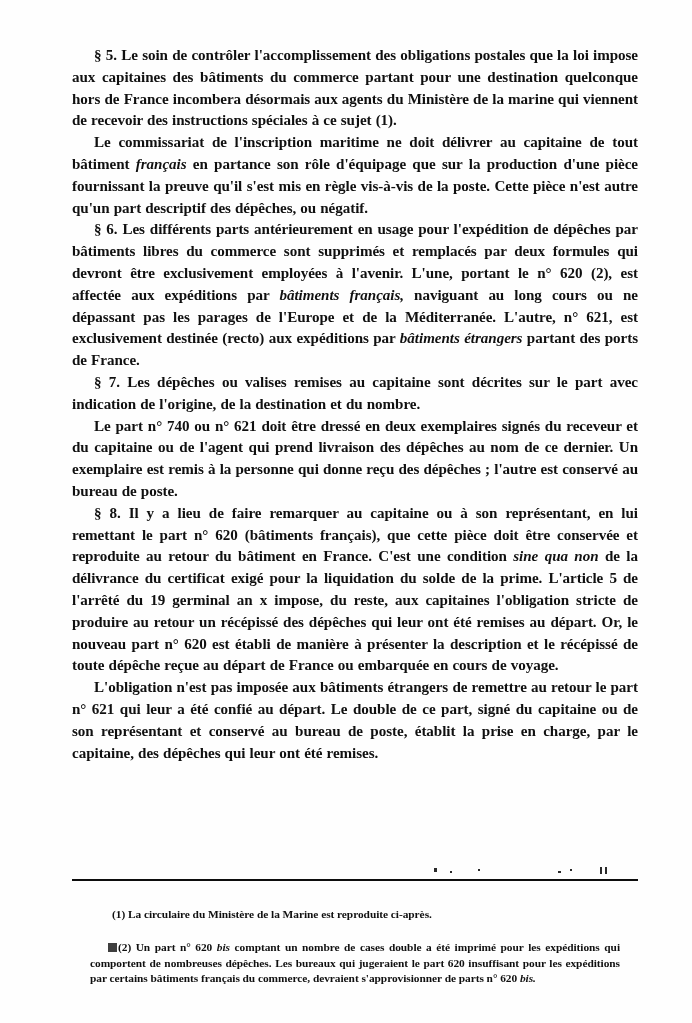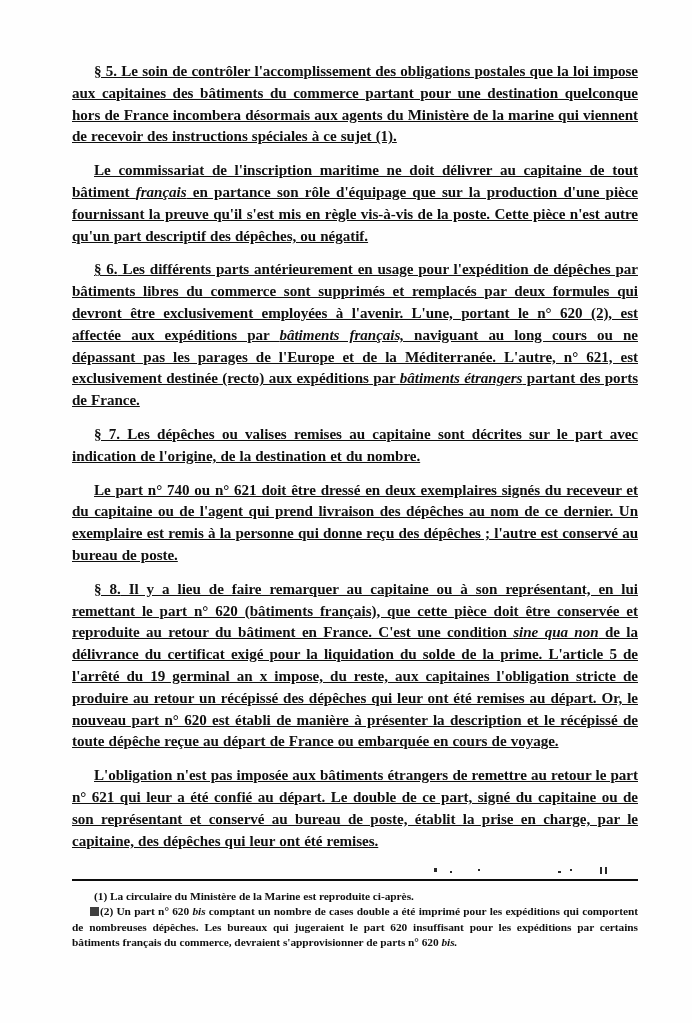--- a/index.html
+++ b/index.html
@@ -18,37 +18,36 @@
   .page {
     position: absolute;
     left: 0; top: 0;
     width: 692px;
     height: 1023px;
     background: #fefefe;
   }
   .textblock {
     position: absolute;
     left: 72px;
-    top: 50px;
+    top: 34px;
     width: 566px;
-    text-decoration: underline;
   }
   p.para {
     margin: 0 0 0 0;
     text-indent: 22px;
     text-align: justify;
     font-size: 15.1px;
     line-height: 21.8px;
     font-weight: 600;
     letter-spacing: -0.05px;
     word-spacing: 0.4px;
     -webkit-font-smoothing: none;
   }
   p.para + p.para {
-    margin-top: 12px;
+    margin-top: 0;
   }
   p.gap-before {
     margin-top: 11px;
   }
   .sect {
     font-weight: 700;
   }
   i, .ital {
     font-style: italic;
     font-weight: 600;
@@ -80,21 +79,21 @@
     left: 72px;
     top: 889px;
     width: 566px;
     font-size: 11.4px;
     line-height: 15.4px;
     font-weight: 600;
     text-align: justify;
     letter-spacing: -0.05px;
   }
   .fn {
-    margin: 0;
+    margin: 18px;
     text-indent: 22px;
     text-align: justify;
   }
   .fn.second {
     text-indent: 18px;
   }
   .fn-blot {
     display: inline-block;
     width: 9px;
     height: 9px;

